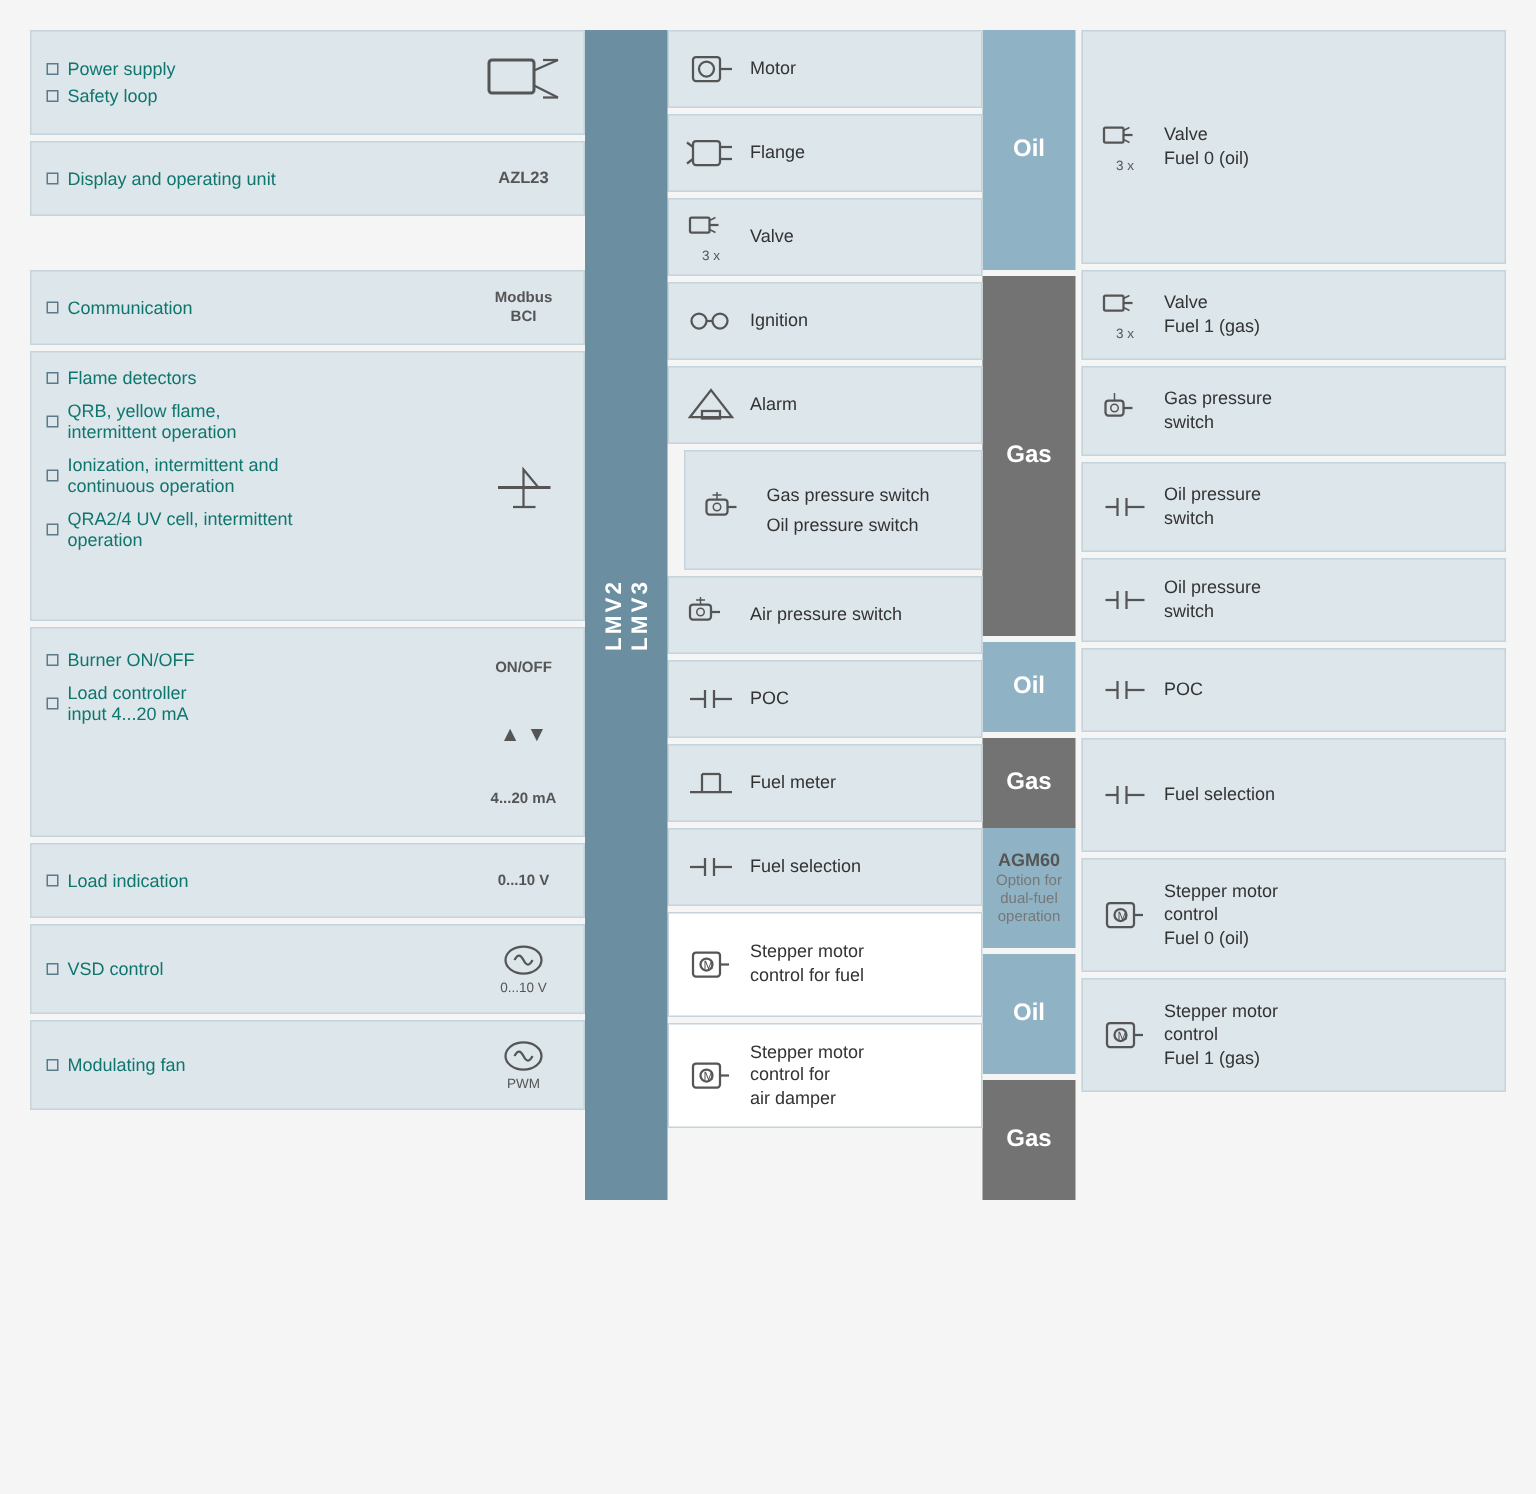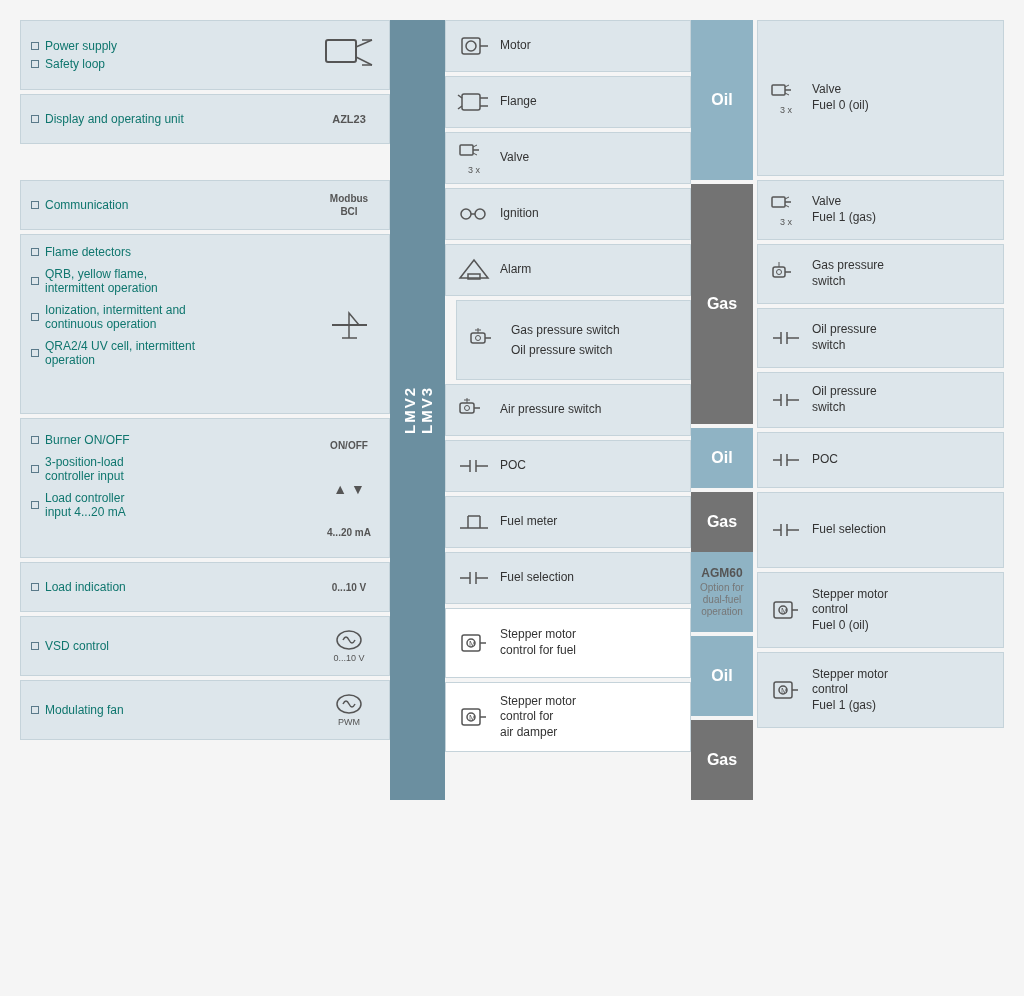--- a/index.html
+++ b/index.html
@@ -290,24 +290,20 @@
     </div>
 
     <div class="left-block tall" style="min-height:140px; align-items:flex-start;">
       <div class="left-block-text" style="flex:1;padding-top:4px;">
         <span>
           <span class="bullet"></span>
           <span>Burner ON/OFF</span>
         </span>
         <span style="margin-top:4px;">
           <span class="bullet"></span>
-          <span>3-position-load<br>controller input</span>
-        </span>
-        <span style="margin-top:4px;">
-          <span class="bullet"></span>
           <span>Load controller<br>input 4...20 mA</span>
         </span>
       </div>
       <div class="left-icon" style="flex-direction:column;gap:8px;align-self:stretch;justify-content:space-around;">
         <span style="font-size:10px;font-weight:bold;color:#555;text-align:right;">ON/OFF</span>
         <span style="font-size:14px;color:#555;">▲ ▼</span>
         <span style="font-size:10px;font-weight:bold;color:#555;">4...20 mA</span>
       </div>
     </div>
 
@@ -354,21 +350,21 @@
         <span style="font-size:9px;color:#555;">PWM</span>
       </div>
     </div>
 
   </div>
 
   <div class="lmv-column" style="width:55px;min-height:100%;">
     <span style="writing-mode:vertical-rl;transform:rotate(180deg);letter-spacing:2px;font-size:15px;">LMV2<br>LMV3</span>
   </div>
 
-  <div class="middle-panel" style="width:246px;">
+  <div class="middle-panel" style="width:210px;">
 
     <div class="mid-block" style="min-height:52px;">
       <div class="mid-icon">
         <svg width="32" height="28" viewBox="0 0 32 28">
           <rect x="4" y="6" width="18" height="16" rx="2" fill="none" stroke="#555" stroke-width="1.5"></rect>
           <line x1="22" y1="14" x2="30" y2="14" stroke="#555" stroke-width="1.5"></line>
           <circle cx="13" cy="14" r="5" fill="none" stroke="#555" stroke-width="1.5"></circle>
         </svg>
       </div>
       <span class="mid-label">Motor</span>

